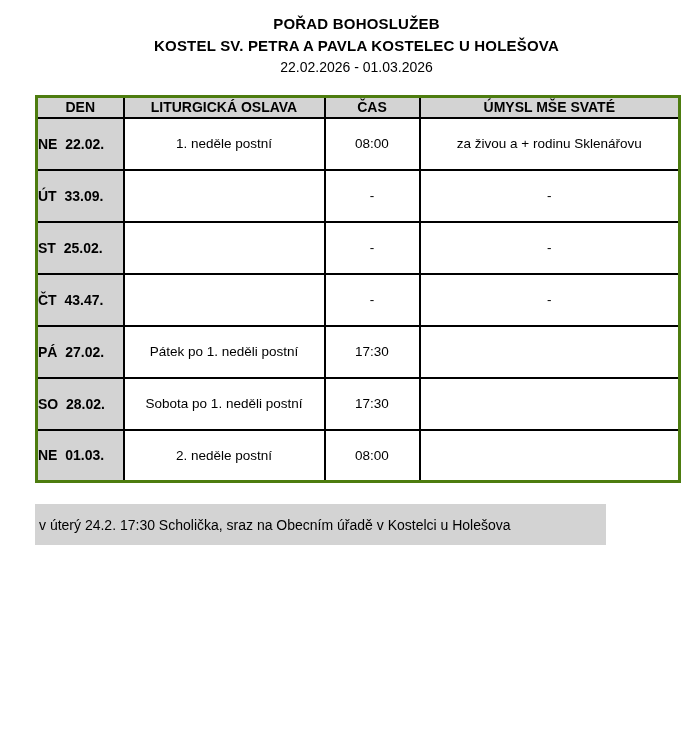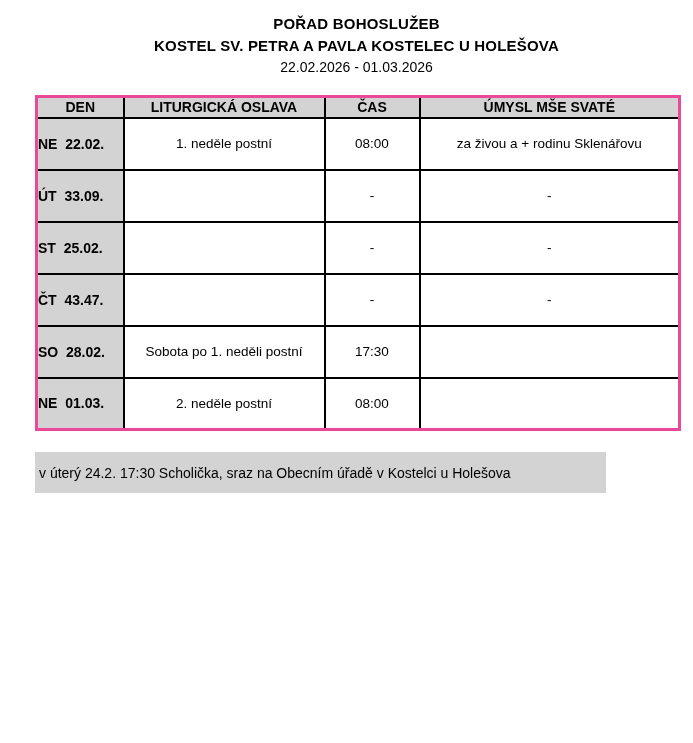--- a/index.html
+++ b/index.html
@@ -31,21 +31,21 @@
   .title-dates {
     font-size: 14px; font-weight: normal; line-height: 20px;
   }
 
   
   table.schedule {
     margin: 18px 0 0 35px;
     width: 643px;
     border-collapse: collapse;
     table-layout: fixed;
-    border: 3px solid #ec4899;
+    border: 3px solid #4d7c0f;
   }
   table.schedule th, table.schedule td {
     border: 2px solid #000;
     padding: 0;
     overflow: hidden;
   }
   table.schedule thead tr { height: 21px; }
   table.schedule tbody tr { height: 52px; }
   table.schedule th {
     background: #d3d3d3;
@@ -126,20 +126,26 @@
         <td class="time-cell">-</td>
         <td class="intention-cell">-</td>
       </tr>
       <tr>
         <td class="day-cell">ČT  43.47.</td>
         <td class="celebration-cell"></td>
         <td class="time-cell">-</td>
         <td class="intention-cell">-</td>
       </tr>
       <tr>
+        <td class="day-cell">PÁ  27.02.</td>
+        <td class="celebration-cell">Pátek po 1. neděli postní</td>
+        <td class="time-cell">17:30</td>
+        <td class="intention-cell"></td>
+      </tr>
+      <tr>
         <td class="day-cell">SO  28.02.</td>
         <td class="celebration-cell">Sobota po 1. neděli postní</td>
         <td class="time-cell">17:30</td>
         <td class="intention-cell"></td>
       </tr>
       <tr>
         <td class="day-cell">NE  01.03.</td>
         <td class="celebration-cell">2. neděle postní</td>
         <td class="time-cell">08:00</td>
         <td class="intention-cell"></td>

